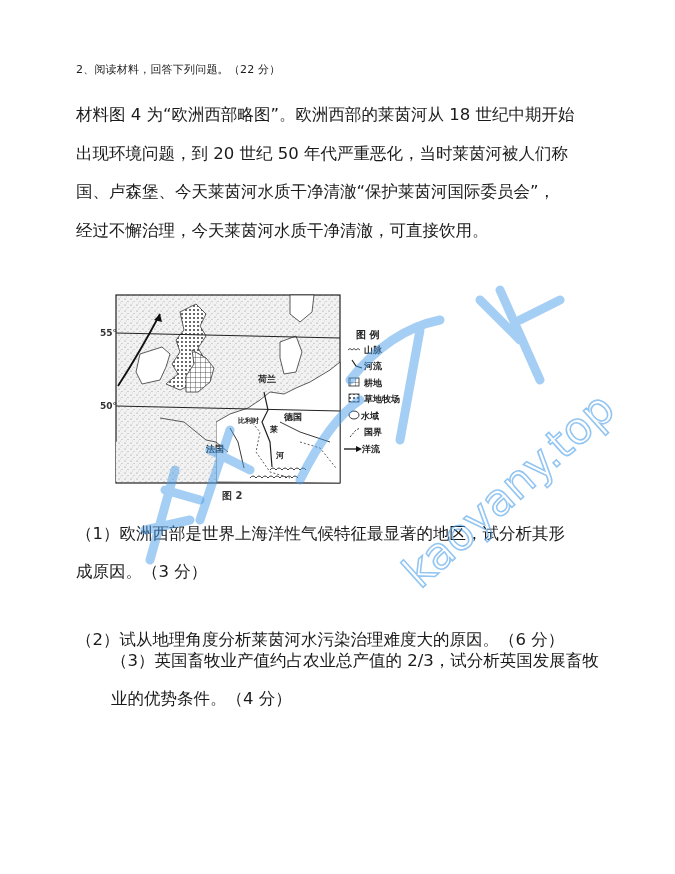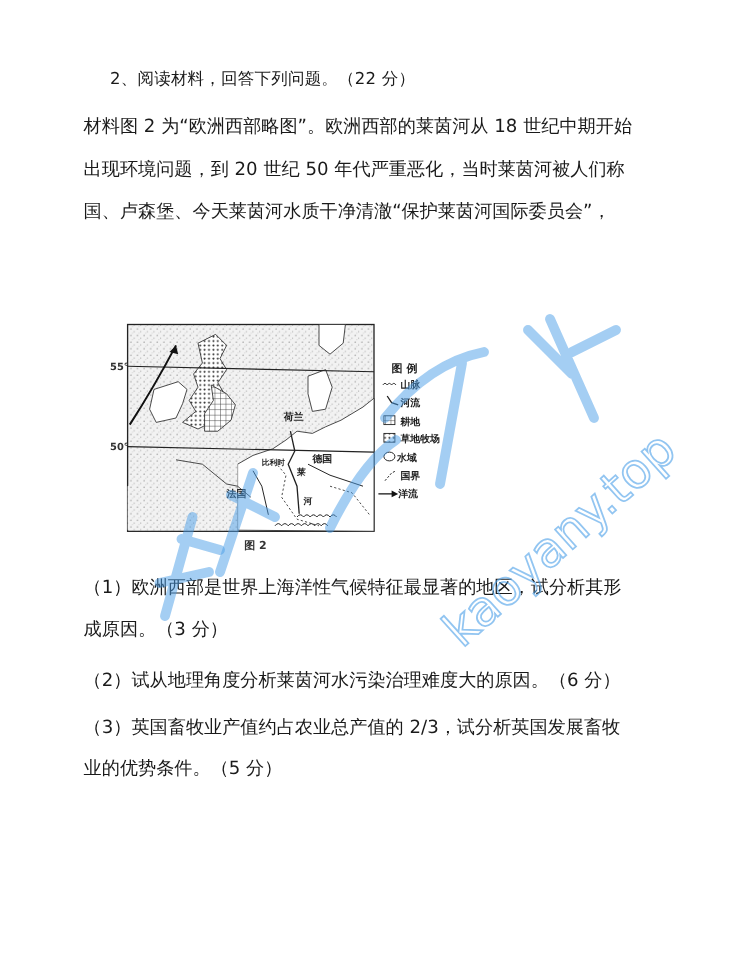--- a/index.html
+++ b/index.html
@@ -1,39 +1,40 @@
 <!DOCTYPE html>
 <html><head>
 <meta charset="utf-8">
 <style>
   html, body { margin:0; padding:0; background:#ffffff; }
   body { width:675px; height:874px; position:relative; overflow:hidden;
          font-family:"DejaVu Sans", "Liberation Sans", sans-serif; color:#1a1a1a; }
-  .line { position:absolute; left:76px; font-size:15px; white-space:nowrap; letter-spacing:0.2px;margin-left:24px; }
+  .line { position:absolute; left:76px; font-size:11px; white-space:nowrap; letter-spacing:0.2px; }
   .q-title { top:62px; }
   .para { position:absolute; left:76px; width:520px; font-size:16.5px; line-height:38.5px; top:96px;
           text-align:justify; text-align-last:left; }
   .para span { display:block; white-space:nowrap; }
   .figure { position:absolute; left:100px; top:292px; width:320px; height:212px;font-weight:bold; }
   .sub { position:absolute; left:76px; width:525px; font-size:16.5px; line-height:38px; }
   .sub span { display:block; white-space:nowrap; }
   .s1 { top:515px; }
-  .s2 { top:600px; }
-  .s3 { top:642px; }
+  .s2 { top:621px; }
+  .s3 { top:642px;margin-left:35px; }
   .wm { position:absolute; pointer-events:none; }
 </style>
 </head>
 <body>
 
 <div class="line q-title">2、阅读材料，回答下列问题。（22 分）</div>
 
 <div class="para">
-  <span>材料图 2 为“欧洲西部略图”。欧洲西部的莱茵河从 18 世纪中期开始</span>
+  <span>材料图 4 为“欧洲西部略图”。欧洲西部的莱茵河从 18 世纪中期开始</span>
   <span>出现环境问题，到 20 世纪 50 年代严重恶化，当时莱茵河被人们称</span>
   <span>国、卢森堡、今天莱茵河水质干净清澈“保护莱茵河国际委员会”，</span>
+  <span>经过不懈治理，今天莱茵河水质干净清澈，可直接饮用。</span>
 </div>
 
 <div class="figure">
   <svg width="320" height="212" viewBox="0 0 320 212" xmlns="http://www.w3.org/2000/svg" font-family="DejaVu Sans, sans-serif">
     <defs>
       <pattern id="stip" width="6" height="6" patternUnits="userSpaceOnUse">
         <rect width="6" height="6" fill="#f2f2f2"></rect>
         <circle cx="1" cy="1" r="0.6" fill="#888"></circle>
         <circle cx="4" cy="3.5" r="0.5" fill="#999"></circle>
         <circle cx="2.5" cy="5" r="0.4" fill="#aaa"></circle>
@@ -115,21 +116,21 @@
 
 <div class="sub s1">
   <span>（1）欧洲西部是世界上海洋性气候特征最显著的地区，试分析其形</span>
   <span>成原因。（3 分）</span>
 </div>
 <div class="sub s2">
   <span>（2）试从地理角度分析莱茵河水污染治理难度大的原因。（6 分）</span>
 </div>
 <div class="sub s3">
   <span>（3）英国畜牧业产值约占农业总产值的 2/3，试分析英国发展畜牧</span>
-  <span>业的优势条件。（5 分）</span>
+  <span>业的优势条件。（4 分）</span>
 </div>
 
 <svg class="wm" style="left:0;top:0" width="675" height="874" viewBox="0 0 675 874">
   <g fill="none" stroke="#4a9ee8" stroke-opacity="0.5" stroke-width="9" stroke-linecap="round">
     <path d="M150 560 L175 470 M165 490 L200 500 M145 530 L190 520"></path>
     <path d="M200 520 L230 430 M210 450 L250 470"></path>
     <path d="M300 480 Q330 420 360 400"></path>
     <path d="M350 380 Q390 330 440 320 M420 330 L400 440"></path>
     <path d="M480 300 L520 340 M500 290 L540 380 M520 320 L560 300"></path>
   </g>

